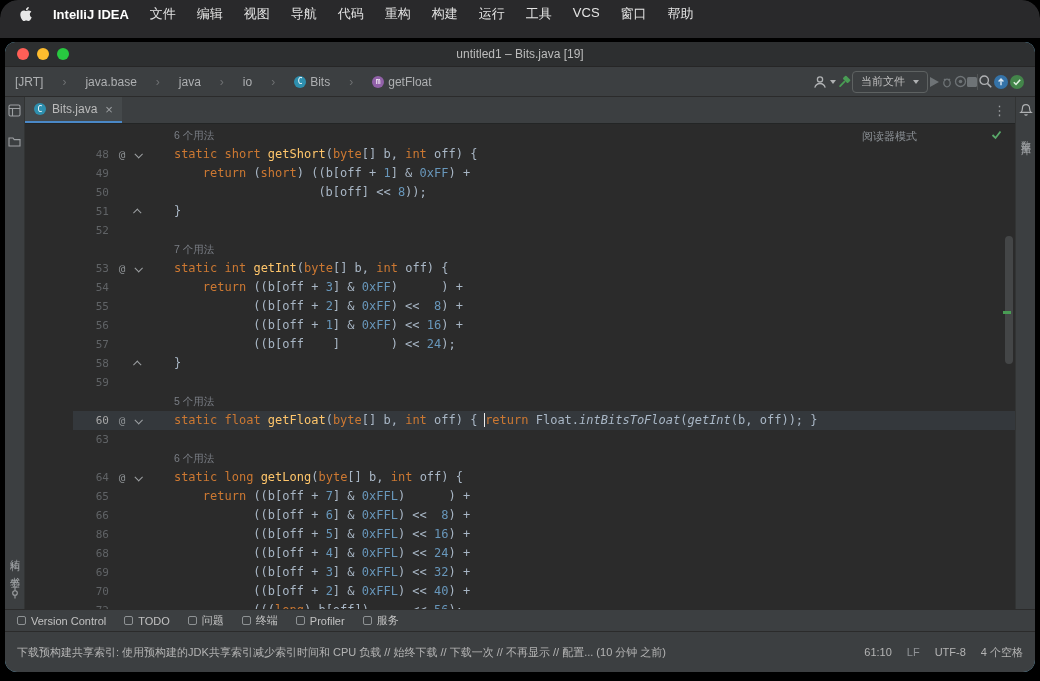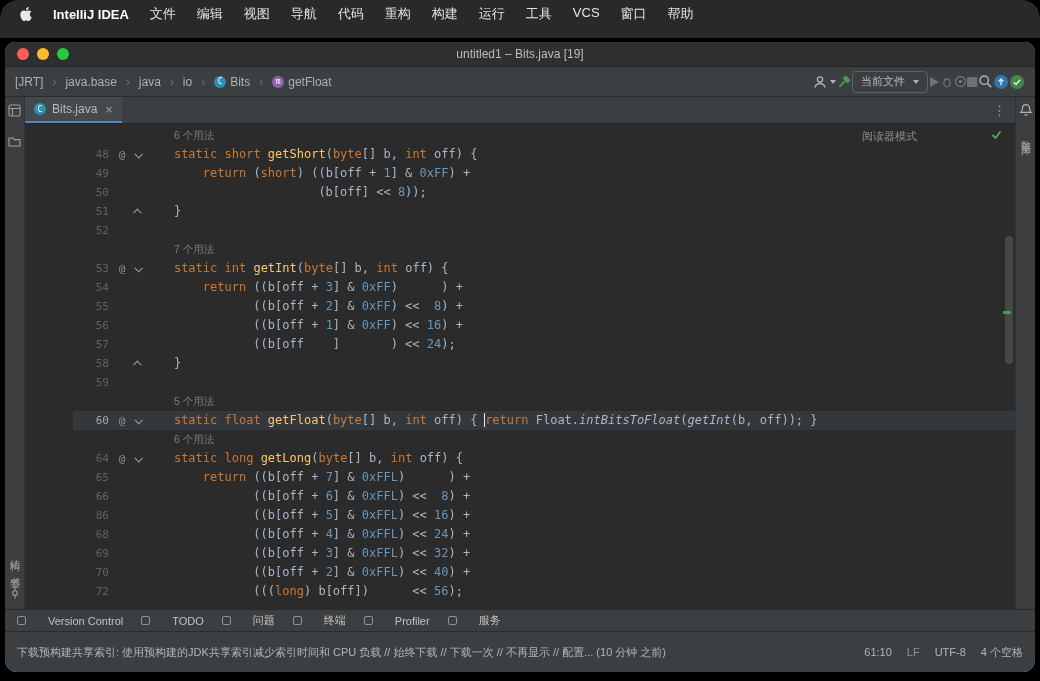--- a/index.html
+++ b/index.html
@@ -20,21 +20,21 @@
 
   .titlebar{flex:0 0 24px;background:#2d2f30;border-bottom:1px solid #262626;
     position:relative;display:flex;align-items:center;}
   .traffic{position:absolute;left:12px;display:flex;gap:8px;}
   .tl{width:12px;height:12px;border-radius:50%;}
   .tl.red{background:#ff5f57;} .tl.yellow{background:#febc2e;} .tl.green{background:#28c840;}
   .title{flex:1;text-align:center;font-size:12px;color:#bcbcbc;}
 
   .navbar{flex:0 0 29px;background:#3c3f41;border-bottom:1px solid #2b2b2b;display:flex;
     align-items:center;justify-content:space-between;padding:0 10px;}
-  .breadcrumbs{display:flex;align-items:center;gap:6px;font-size:12px;color:#aeb0b2;}
+  .breadcrumbs{display:flex;align-items:center;gap:16px;font-size:12px;color:#aeb0b2;}
   .crumb{display:flex;align-items:center;gap:4px;}
   .crumb-sep{color:#6e7072;padding:0 3px;}
   .bc-icon{width:12px;height:12px;border-radius:50%;display:inline-flex;align-items:center;
     justify-content:center;color:#fff;font-size:8px;font-family:"DejaVu Sans Mono",monospace;}
   .bc-icon.class{background:#2e8fae;} .bc-icon.method{background:#9161a8;}
   .toolbar{display:flex;align-items:center;}
   .tb-caret{width:0;height:0;border-left:3.5px solid transparent;border-right:3.5px solid transparent;
     border-top:4px solid #aeb0b2;display:inline-block;margin-left:2px;}
   .runconfig{display:flex;align-items:center;gap:6px;border:1px solid #5e6262;border-radius:4px;
     height:20px;padding:0 8px;font-size:11px;color:#bdbdbd;}
@@ -77,21 +77,21 @@
   .reader-mode{position:absolute;top:5px;right:98px;font-family:Liberation Mono, monospace;
     font-size:11px;color:#8c9196;}
   .inspect-ok{position:absolute;top:4px;right:12px;}
   .scrollbar{position:absolute;right:2px;top:112px;width:8px;height:128px;background:#4d5052;
     border-radius:4px;opacity:.75;}
   .stripe-mark{position:absolute;right:4px;top:187px;width:8px;height:3px;background:#499c54;}
 
   
   .toolwindow-bar{flex:0 0 21px;background:#3c3f41;border-top:1px solid #2b2b2b;display:flex;
     align-items:center;gap:18px;padding:0 12px;font-size:11px;color:#c2c2c2;}
-  .tw-item{display:flex;align-items:center;gap:22px;}
+  .tw-item{display:flex;align-items:center;gap:5px;}
   .tw-icon{width:9px;height:9px;border:1px solid #8e9294;border-radius:2px;box-sizing:border-box;}
 
   .statusbar{flex:0 0 22px;background:#3c3f41;border-top:1px solid #2b2b2b;display:flex;
     align-items:center;justify-content:space-between;padding:9px 12px;font-size:11px;color:#b4b4b4;}
   .status-msg{white-space:nowrap;overflow:hidden;text-overflow:ellipsis;max-width:740px;}
   .status-right{display:flex;align-items:center;gap:15px;white-space:nowrap;}
   .status-right .dim{color:#8f9296;}
 </style>
 </head>
 <body>
@@ -275,20 +275,21 @@
               <div class="row"><span class="lnum"></span><span class="gicon"></span><span class="fold"></span><span class="code"><span class="hint">7 个用法</span></span></div>
               <div class="row"><span class="lnum">53</span><span class="gicon">@</span><span class="fold"><span class="chev down"></span></span><span class="code"><span class="t-p">    </span><span class="t-k">static</span><span class="t-p"> </span><span class="t-k">int</span><span class="t-p"> </span><span class="t-m">getInt</span><span class="t-p">(</span><span class="t-k">byte</span><span class="t-p">[] b, </span><span class="t-k">int</span><span class="t-p"> off) {</span></span></div>
               <div class="row"><span class="lnum">54</span><span class="gicon"></span><span class="fold"></span><span class="code"><span class="t-p">        </span><span class="t-k">return</span><span class="t-p"> ((b[off + </span><span class="t-n">3</span><span class="t-p">] &amp; </span><span class="t-n">0xFF</span><span class="t-p">)      ) +</span></span></div>
               <div class="row"><span class="lnum">55</span><span class="gicon"></span><span class="fold"></span><span class="code"><span class="t-p">               ((b[off + </span><span class="t-n">2</span><span class="t-p">] &amp; </span><span class="t-n">0xFF</span><span class="t-p">) &lt;&lt;  </span><span class="t-n">8</span><span class="t-p">) +</span></span></div>
               <div class="row"><span class="lnum">56</span><span class="gicon"></span><span class="fold"></span><span class="code"><span class="t-p">               ((b[off + </span><span class="t-n">1</span><span class="t-p">] &amp; </span><span class="t-n">0xFF</span><span class="t-p">) &lt;&lt; </span><span class="t-n">16</span><span class="t-p">) +</span></span></div>
               <div class="row"><span class="lnum">57</span><span class="gicon"></span><span class="fold"></span><span class="code"><span class="t-p">               ((b[off    ]       ) &lt;&lt; </span><span class="t-n">24</span><span class="t-p">);</span></span></div>
               <div class="row"><span class="lnum">58</span><span class="gicon"></span><span class="fold"><span class="chev up"></span></span><span class="code"><span class="t-p">    }</span></span></div>
               <div class="row"><span class="lnum">59</span><span class="gicon"></span><span class="fold"></span><span class="code"></span></div>
               <div class="row"><span class="lnum"></span><span class="gicon"></span><span class="fold"></span><span class="code"><span class="hint">5 个用法</span></span></div>
               <div class="row current"><span class="lnum">60</span><span class="gicon">@</span><span class="fold"><span class="chev down"></span></span><span class="code"><span class="t-p">    </span><span class="t-k">static</span><span class="t-p"> </span><span class="t-k">float</span><span class="t-p"> </span><span class="t-m">getFloat</span><span class="t-p">(</span><span class="t-k">byte</span><span class="t-p">[] b, </span><span class="t-k">int</span><span class="t-p"> off) { </span><span class="caret"></span><span class="t-k">return</span><span class="t-p"> Float.</span><span class="t-i">intBitsToFloat</span><span class="t-p">(</span><span class="t-i">getInt</span><span class="t-p">(b, off)); }</span></span></div>
+              <div class="row"><span class="lnum">63</span><span class="gicon"></span><span class="fold"></span><span class="code"></span></div>
               <div class="row"><span class="lnum"></span><span class="gicon"></span><span class="fold"></span><span class="code"><span class="hint">6 个用法</span></span></div>
               <div class="row"><span class="lnum">64</span><span class="gicon">@</span><span class="fold"><span class="chev down"></span></span><span class="code"><span class="t-p">    </span><span class="t-k">static</span><span class="t-p"> </span><span class="t-k">long</span><span class="t-p"> </span><span class="t-m">getLong</span><span class="t-p">(</span><span class="t-k">byte</span><span class="t-p">[] b, </span><span class="t-k">int</span><span class="t-p"> off) {</span></span></div>
               <div class="row"><span class="lnum">65</span><span class="gicon"></span><span class="fold"></span><span class="code"><span class="t-p">        </span><span class="t-k">return</span><span class="t-p"> ((b[off + </span><span class="t-n">7</span><span class="t-p">] &amp; </span><span class="t-n">0xFFL</span><span class="t-p">)      ) +</span></span></div>
               <div class="row"><span class="lnum">66</span><span class="gicon"></span><span class="fold"></span><span class="code"><span class="t-p">               ((b[off + </span><span class="t-n">6</span><span class="t-p">] &amp; </span><span class="t-n">0xFFL</span><span class="t-p">) &lt;&lt;  </span><span class="t-n">8</span><span class="t-p">) +</span></span></div>
               <div class="row"><span class="lnum">86</span><span class="gicon"></span><span class="fold"></span><span class="code"><span class="t-p">               ((b[off + </span><span class="t-n">5</span><span class="t-p">] &amp; </span><span class="t-n">0xFFL</span><span class="t-p">) &lt;&lt; </span><span class="t-n">16</span><span class="t-p">) +</span></span></div>
               <div class="row"><span class="lnum">68</span><span class="gicon"></span><span class="fold"></span><span class="code"><span class="t-p">               ((b[off + </span><span class="t-n">4</span><span class="t-p">] &amp; </span><span class="t-n">0xFFL</span><span class="t-p">) &lt;&lt; </span><span class="t-n">24</span><span class="t-p">) +</span></span></div>
               <div class="row"><span class="lnum">69</span><span class="gicon"></span><span class="fold"></span><span class="code"><span class="t-p">               ((b[off + </span><span class="t-n">3</span><span class="t-p">] &amp; </span><span class="t-n">0xFFL</span><span class="t-p">) &lt;&lt; </span><span class="t-n">32</span><span class="t-p">) +</span></span></div>
               <div class="row"><span class="lnum">70</span><span class="gicon"></span><span class="fold"></span><span class="code"><span class="t-p">               ((b[off + </span><span class="t-n">2</span><span class="t-p">] &amp; </span><span class="t-n">0xFFL</span><span class="t-p">) &lt;&lt; </span><span class="t-n">40</span><span class="t-p">) +</span></span></div>
               <div class="row"><span class="lnum">72</span><span class="gicon"></span><span class="fold"></span><span class="code"><span class="t-p">               (((</span><span class="t-k">long</span><span class="t-p">) b[off])      &lt;&lt; </span><span class="t-n">56</span><span class="t-p">);</span></span></div>
             </div>

